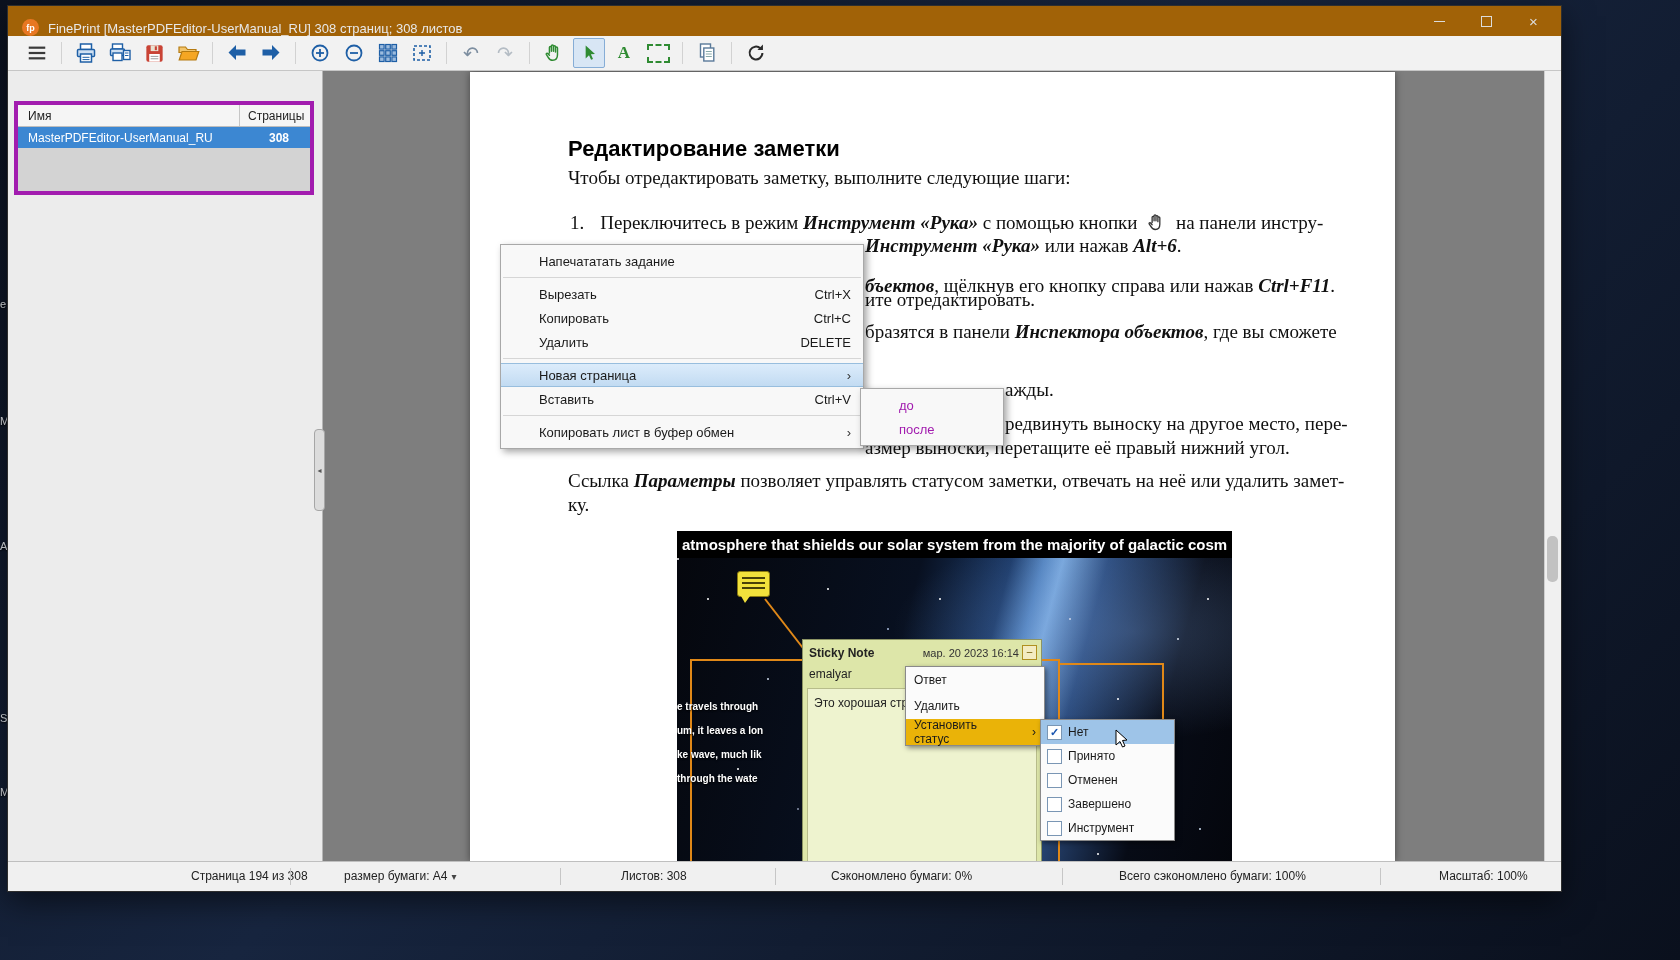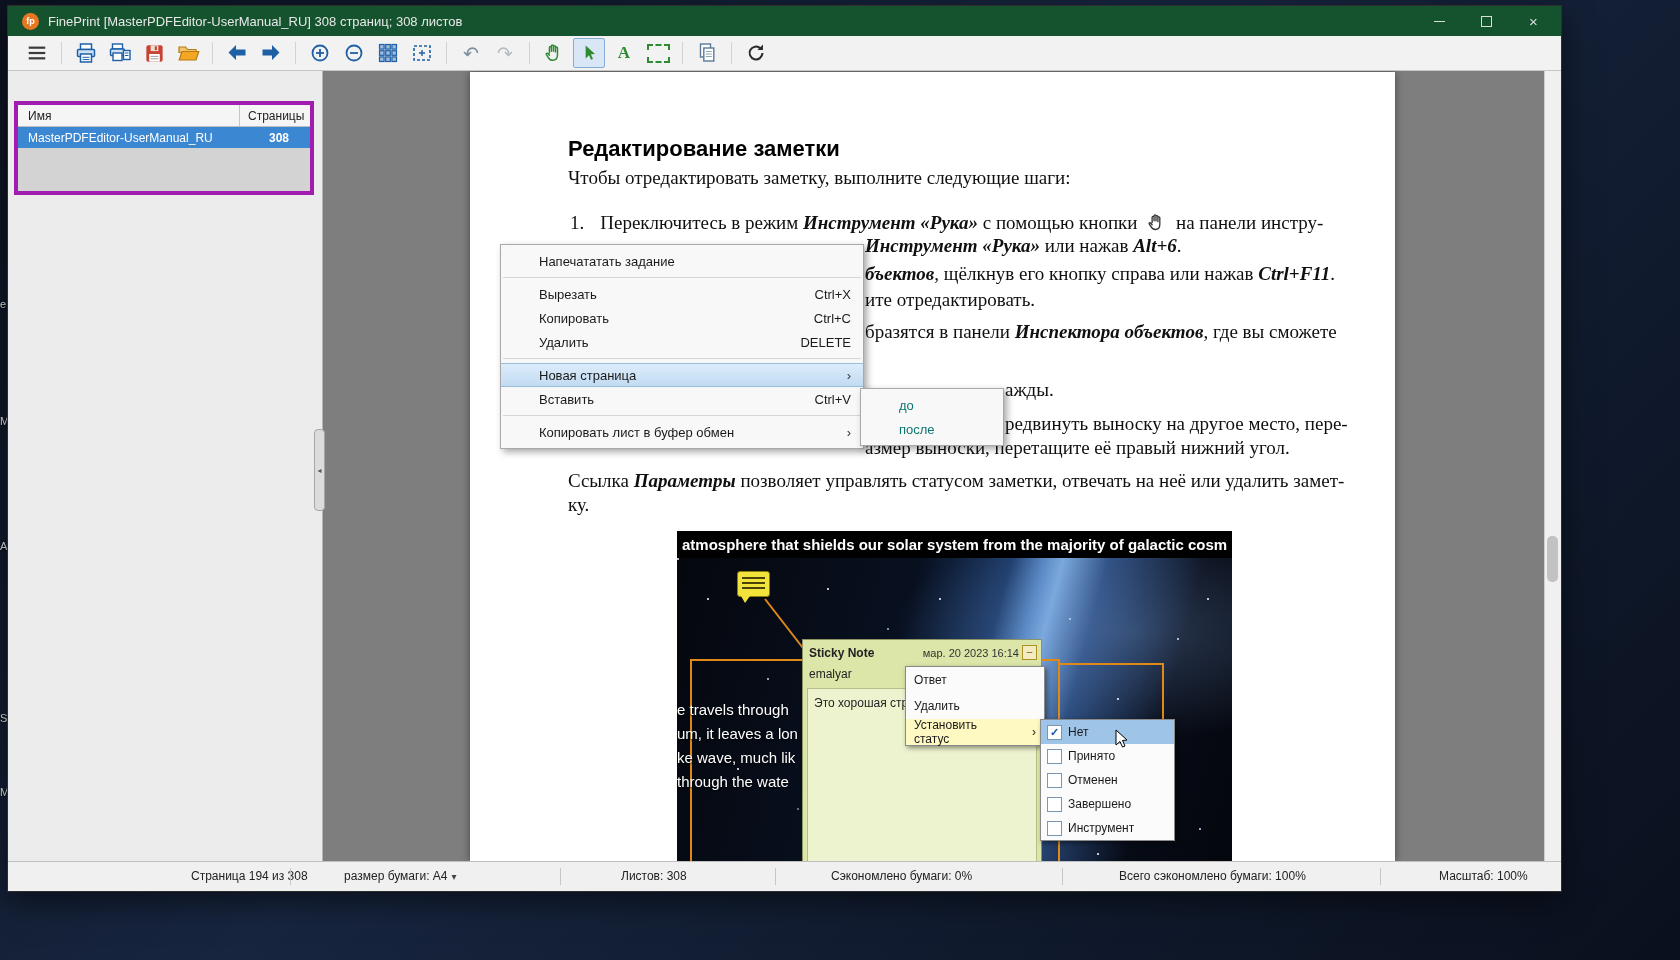--- a/index.html
+++ b/index.html
@@ -2,21 +2,21 @@
 <html><head>
 <meta charset="utf-8">
 <style>
   html,body{margin:0;padding:0;font-family:"Liberation Sans",sans-serif;}
   .desktop{position:relative;width:1680px;height:960px;overflow:hidden;
     background:linear-gradient(135deg,#0c1220 0%,#17253f 45%,#0a101d 100%);}
   .edge-frag{position:absolute;left:0;width:7px;overflow:hidden;color:#e4e8ee;font-size:11px;text-shadow:0 1px 2px #000;}
   
   .window{position:absolute;left:8px;top:6px;width:1553px;height:885px;background:#f0f0f0;
     display:flex;flex-direction:column;box-shadow:0 0 0 1px #2e2e2e,0 10px 30px rgba(0,0,0,.55);}
-  .titlebar{height:30px;background:#14532d;display:flex;align-items:center;color:#e8e8e8;font-size:13px;flex:0 0 auto;}
+  .titlebar{height:30px;background:#a16207;display:flex;align-items:flex-end;color:#e8e8e8;font-size:13px;flex:0 0 auto;}
   .logo{width:17px;height:17px;border-radius:50%;background:#e87722;color:#fff;font-size:9px;font-weight:bold;
     display:flex;align-items:center;justify-content:center;margin:0 9px 0 14px;flex:0 0 auto;}
   .win-controls{margin-left:auto;display:flex;margin-right:4px;height:100%;}
   .win-btn{width:47px;height:100%;display:flex;align-items:center;justify-content:center;color:#dcdcdc;}
   .glyph-min{display:block;width:11px;border-top:1px solid #dcdcdc;}
   .glyph-max{display:block;width:9px;height:9px;border:1px solid #dcdcdc;}
   .glyph-close{font-size:15px;line-height:1;}
   
   .toolbar{height:34px;background:#f2f2f2;border-bottom:1px solid #c6c6c6;display:flex;align-items:center;
     padding-left:14px;gap:4px;flex:0 0 auto;}
@@ -60,56 +60,56 @@
   .ecaption{position:absolute;left:0;top:0;right:0;height:27px;background:#000;color:#fff;font-weight:bold;font-size:15px;
     line-height:27px;padding-left:5px;white-space:nowrap;overflow:hidden;}
   .espace{position:absolute;left:0;top:27px;right:0;bottom:0;
     background:radial-gradient(ellipse 400px 180px at 82% 22%,rgba(130,170,230,.28),transparent 60%),
     linear-gradient(105deg,#05070d 0%,#081020 38%,#1c3a68 52%,#5585c0 57%,#7aa8dc 60%,#2a4a7c 67%,#070b16 82%,#04060c 100%);}
   .stars{position:absolute;left:0;top:27px;width:2px;height:2px;background:#fff;border-radius:50%;
     box-shadow:30px 40px #fff,90px 120px #cdd8ea,150px 30px #fff,210px 70px #aabbdd,262px 40px #fff,
     320px 110px #fff,392px 60px #ccd5e8,440px 140px #fff,500px 80px #dde4f0,60px 210px #fff,120px 250px #8892aa,
     480px 220px #fff,522px 270px #cddcf0,420px 295px #fff,200px 295px #7782a0,282px 170px #fff,530px 40px #fff;}
   .eorange{position:absolute;left:0;top:0;}
-  .bgline{position:absolute;left:0;color:#fff;font-weight:normal;font-size:15px;white-space:nowrap;text-shadow:0 1px 2px #000;}
+  .bgline{position:absolute;left:0;color:#fff;font-weight:bold;font-size:10px;white-space:nowrap;text-shadow:0 1px 2px #000;}
   .nicon{position:absolute;left:60px;top:40px;width:31px;height:24px;background:#f2e23c;border:1px solid #8a7a10;border-radius:3px;}
   .nicon i{position:absolute;left:4px;right:4px;height:2px;background:#4a4208;}
   .nicon::after{content:"";position:absolute;left:3px;bottom:-7px;border-left:4px solid transparent;
     border-right:5px solid transparent;border-top:7px solid #f2e23c;}
   .note{position:absolute;left:125px;top:108px;width:238px;height:252px;background:#dde6a9;border:1px solid #8c9464;}
   .note-h{display:flex;align-items:center;padding:5px 4px 0 6px;}
   .note-title{font-weight:bold;font-size:12px;color:#222;flex:1;}
   .note-date{font-size:11px;color:#333;margin-right:3px;}
   .note-min{width:13px;height:13px;background:#f3ecc2;border:1px solid #b09020;font-size:10px;line-height:11px;
     text-align:center;color:#705800;}
   .note-author{font-size:12px;color:#222;padding:7px 6px 0 6px;}
   .note-body{position:absolute;left:4px;right:4px;top:48px;bottom:4px;background:#eef3cf;border:1px solid #b7bc8b;}
   .note-text{font-size:12px;color:#222;padding:7px 6px;white-space:nowrap;overflow:hidden;}
   .nmenu{position:absolute;left:228px;top:135px;width:138px;background:#fbfbfb;border:1px solid #8a8a8a;
     box-shadow:2px 2px 5px rgba(0,0,0,.45);font-size:12px;color:#1a1a1a;}
   .nmi{height:26px;display:flex;align-items:center;padding:0 8px;}
-  .nmi.hl{background:#fef9c3;gap:28px;}
+  .nmi.hl{background:#eab308;gap:28px;}
   .nmi .arr{margin-left:auto;font-size:12px;}
   .smenu{position:absolute;left:363px;top:188px;width:133px;background:#fbfbfb;border:1px solid #8a8a8a;
     box-shadow:2px 2px 5px rgba(0,0,0,.45);font-size:12px;color:#1a1a1a;}
   .smi{height:24px;display:flex;align-items:center;gap:6px;padding:0 6px;}
   .smi.hl{background:#9ec4e8;}
   .cb{width:13px;height:13px;background:#fff;border:1px solid #7a96b4;font-size:11px;line-height:12px;text-align:center;
     color:#1a56b0;font-weight:bold;flex:0 0 auto;}
   .ecursor{position:absolute;left:437px;top:198px;}
   
   .cmenu{position:absolute;left:492px;top:173px;width:362px;background:#f8f8f8;border:1px solid #a8a8a8;
     box-shadow:3px 3px 7px rgba(0,0,0,.35);padding:4px 0;z-index:60;font-size:13px;color:#1a1a1a;}
   .cmi{height:24px;display:flex;align-items:center;padding:0 12px 0 38px;}
   .cmi .sc{margin-left:auto;padding-left:28px;}
   .cmi .arr{margin-left:auto;font-size:13px;color:#333;}
   .cmi.hl{background:linear-gradient(#dcecfb,#c2dbf2);border-top:1px solid #98bede;border-bottom:1px solid #98bede;height:22px;}
   .csep{height:1px;background:#d6d6d6;margin:4px 2px;}
   .csub{position:absolute;left:852px;top:317px;width:142px;background:#f8f8f8;border:1px solid #a8a8a8;
-    box-shadow:3px 3px 7px rgba(0,0,0,.35);padding:4px 0;z-index:61;font-size:13px;color:#0f766e;}
+    box-shadow:3px 3px 7px rgba(0,0,0,.35);padding:4px 0;z-index:61;font-size:13px;color:#a21caf;}
   
   .statusbar{height:29px;background:#f0f0f0;border-top:1px solid #bfbfbf;position:relative;font-size:12px;color:#222;flex:0 0 auto;}
   .sb-item{position:absolute;top:7px;white-space:nowrap;margin-left:41px;}
   .sb-sep{position:absolute;top:6px;width:1px;height:17px;background:#c6c6c6;}
   .dd-arrow{font-size:10px;color:#444;margin-left:4px;}
 </style>
 </head>
 <body>
 
 <div class="desktop">
@@ -297,21 +297,21 @@
           <div class="doc" style="left:98px;top:96px">Чтобы отредактировать заметку, выполните следующие шаги:</div>
 
           <div class="doc" style="left:100px;top:140px">
             <span>1.</span><span style="display:inline-block;width:16px"></span><span>Переключитесь в режим </span><span class="bi">Инструмент «Рука»</span><span> с помощью кнопки </span><svg class="hand-inline" width="21" height="21" viewBox="0 0 24 24">
                 <path d="M7 12 V6 a1.1 1.1 0 0 1 2.2 0 V10 M9.2 10 V4.4 a1.1 1.1 0 0 1 2.2 0 V10 M11.4 10 V5.2 a1.1 1.1 0 0 1 2.2 0 V10.5 M13.6 11 V6.6 a1.1 1.1 0 0 1 2.2 0 V14 c0 3.6-2 6-5.2 6 -2.4 0-3.9-1.2-5.3-3.8 L3.6 13.6 c-.5-.9.9-1.8 1.7-1 L7 14.5" fill="none" stroke="#333" stroke-width="1.5" stroke-linecap="round" stroke-linejoin="round"></path>
               </svg><span> на панели инстру-</span>
           </div>
 
           <div class="doc" style="left:395px;top:164px"><span class="bi">Инструмент «Рука»</span><span> или нажав </span><span class="bi">Alt+6</span><span>.</span></div>
 
-          <div class="doc" style="left:395px;top:192px"><span class="bi">бъектов</span><span>, щёлкнув его кнопку справа или нажав </span><span class="bi">Ctrl+F11</span><span>.</span></div>
+          <div class="doc" style="left:395px;top:204px"><span class="bi">бъектов</span><span>, щёлкнув его кнопку справа или нажав </span><span class="bi">Ctrl+F11</span><span>.</span></div>
 
           <div class="doc" style="left:395px;top:218px">ите отредактировать.</div>
 
           <div class="doc" style="left:395px;top:250px"><span>бразятся в панели </span><span class="bi">Инспектора объектов</span><span>, где вы сможете</span></div>
 
           <div class="doc" style="left:535px;top:308px">ажды.</div>
           <div class="doc" style="left:535px;top:342px">редвинуть выноску на другое место, пере-</div>
           <div class="doc" style="left:395px;top:366px">азмер выноски, перетащите её правый нижний угол.</div>
 
           <div class="doc" style="left:98px;top:399px"><span>Ссылка </span><span class="bi">Параметры</span><span> позволяет управлять статусом заметки, отвечать на неё или удалить замет-</span></div>

